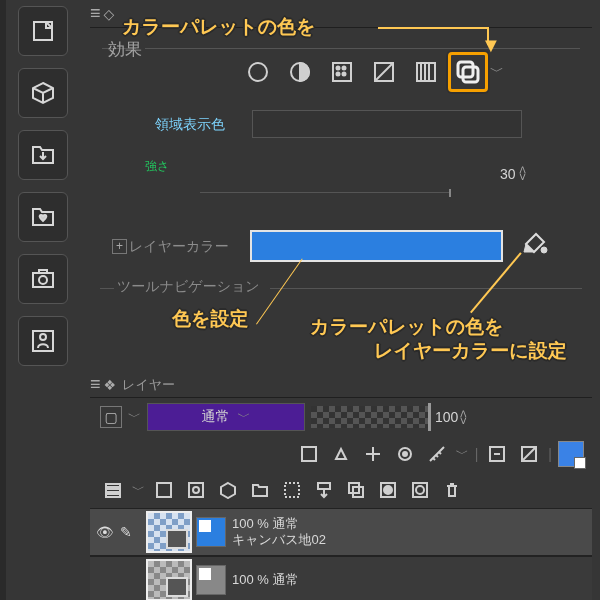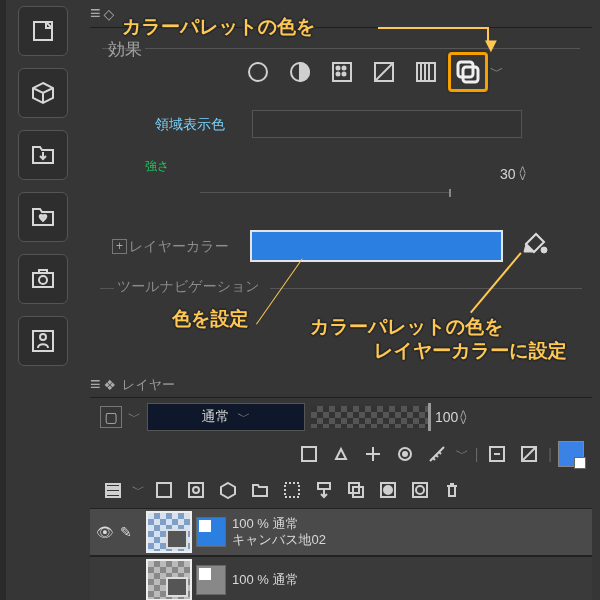--- a/index.html
+++ b/index.html
@@ -38,21 +38,21 @@
   
   .ann{position:absolute;color:#ffc853;font-weight:600;font-size:19px;text-shadow:-1px -1px 0 #2b2b2b,1px -1px 0 #2b2b2b,-1px 1px 0 #2b2b2b,1px 1px 0 #2b2b2b,-2px 0 0 #2b2b2b,2px 0 0 #2b2b2b,0 -2px 0 #2b2b2b,0 2px 0 #2b2b2b;}
   .ann-line{position:absolute;background:#ffc853;height:2px;}
   .arrowhead{position:absolute;color:#ffc853;font-size:20px;}
   
   .panel-b{position:absolute;left:90px;top:372px;right:8px;bottom:0;}
   .pb-header{display:flex;align-items:center;gap:6px;height:26px;border-bottom:1px solid #1f1f1f;}
   .pb-row1{display:flex;align-items:center;gap:6px;height:38px;padding-left:10px;}
   .blend-sw{width:22px;height:22px;border:1px solid #777;display:flex;align-items:center;justify-content:center;color:#bbb;}
   .chev{color:#888;font-size:13px;}
-  .blend-dd{flex:0 0 158px;height:28px;border:1px solid #555;display:flex;align-items:center;justify-content:center;gap:8px;color:#d2d2d2;background:#0f172a;}
+  .blend-dd{flex:0 0 158px;height:28px;border:1px solid #555;display:flex;align-items:center;justify-content:center;gap:8px;color:#d2d2d2;background:#4c1d95;}
   .checker-bar{flex:0 0 118px;height:22px;background:repeating-conic-gradient(#555 0 25%, #333 0 50%) 0 0/12px 12px;position:relative;}
   .checker-bar::after{content:"";position:absolute;right:-2px;top:-3px;width:3px;height:28px;background:#999;}
   .opacity-val{display:flex;align-items:flex-end;gap:2px;color:#d4d4d4;}
   .pb-row2{display:flex;align-items:center;justify-content:flex-end;gap:6px;height:36px;padding-right:8px;}
   .small-ic{width:26px;height:26px;display:flex;align-items:center;justify-content:center;color:#cfcfcf;}
   .small-ic svg{stroke:#cfcfcf;fill:none;stroke-width:2;}
   .color-chip{width:26px;height:26px;background:#3a82e6;border:1px solid #888;position:relative;}
   .color-chip::after{content:"";position:absolute;right:-3px;bottom:-3px;width:10px;height:10px;background:#fff;border:1px solid #666;}
   .pb-row3{display:flex;align-items:center;gap:6px;height:36px;padding-left:10px;}
   .layer-row{display:flex;align-items:center;height:48px;background:#3a3a3a;border-top:1px solid #222;border-bottom:1px solid #222;}

